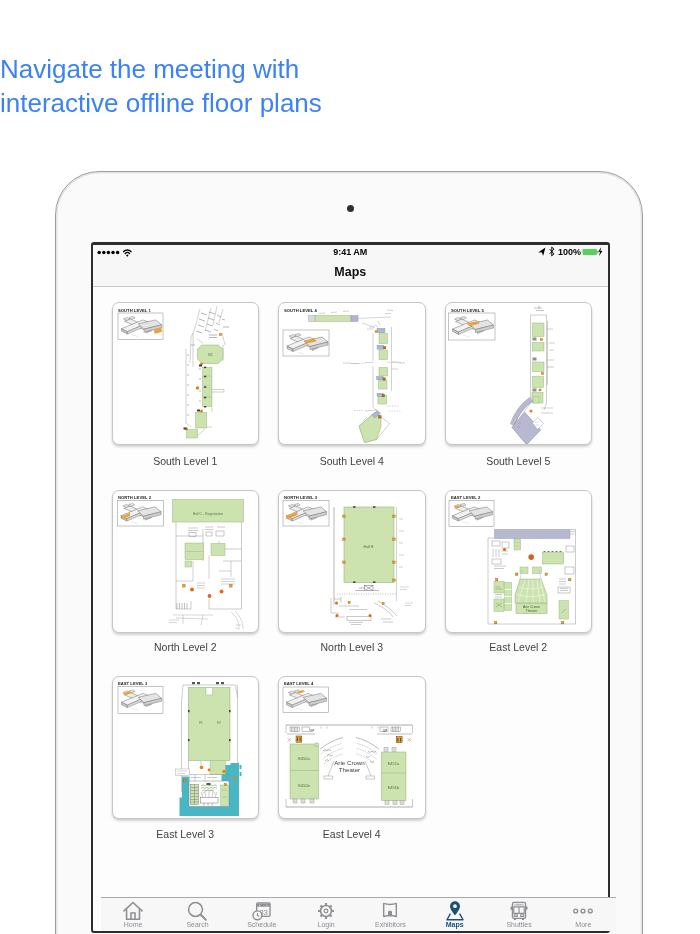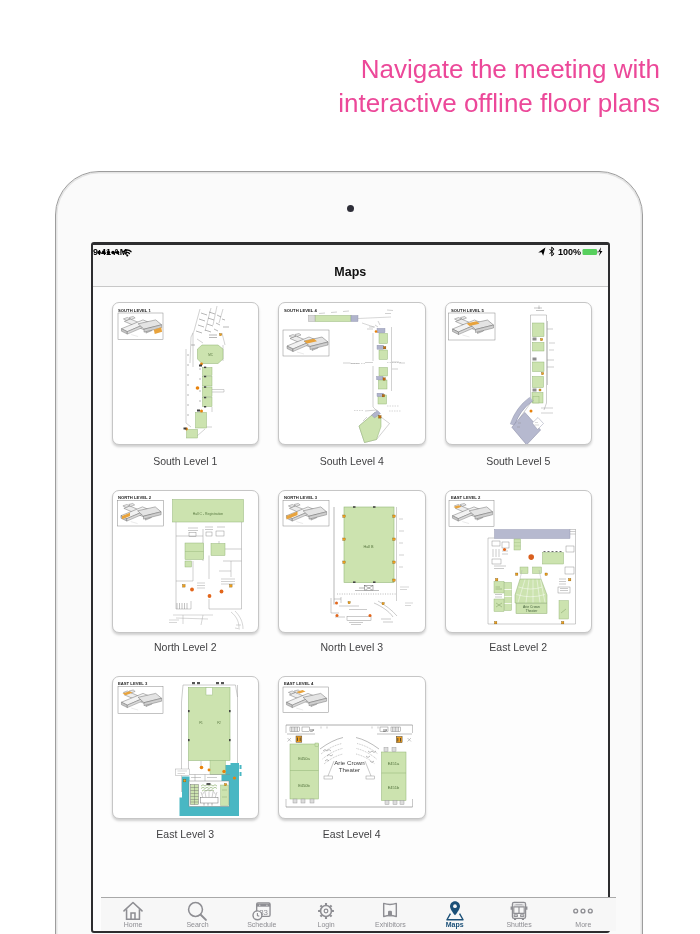--- a/index.html
+++ b/index.html
@@ -7,21 +7,21 @@
   .abs{position:absolute;}
   .card{position:absolute;width:147.5px;height:143px;background:#fff;border:1px solid #c6c6c6;border-radius:7px;box-shadow:0 2px 2.5px rgba(0,0,0,0.18);box-sizing:border-box;}
   .cap{position:absolute;width:147.5px;text-align:center;font-size:10.5px;color:#3f3f41;}
   .tab{flex:1;position:relative;text-align:center;}
   .tab svg{position:absolute;top:0px;left:50%;transform:translateX(-50%);}
   .tab .tl{position:absolute;top:23px;left:0;right:0;font-size:7px;color:#8e8e93;line-height:7px;}
 </style>
 </head>
 <body>
 
-<div class="abs" style="left:0;top:52px;width:660px;text-align:right;font-size:26px;line-height:34px;color:#ec4899;">Navigate the meeting with<br>interactive offline floor plans</div>
+<div class="abs" style="left:0;top:52px;width:660px;text-align:left;font-size:26px;line-height:34px;color:#3b82f6;">Navigate the meeting with<br>interactive offline floor plans</div>
 
 <div class="abs" style="left:55px;top:171px;width:586px;height:900px;border:1.5px solid #9d9d9d;border-radius:44px;background:#fafafa;box-shadow:inset 0 0 0 1.5px #e4e4e4;"></div>
 
 <div class="abs" style="left:347px;top:204.5px;width:7px;height:7px;border-radius:50%;background:#2e2e38;"></div>
 
 <div class="abs" style="left:91px;top:241.5px;width:514.5px;height:686px;border-style:solid;border-color:#2d2d2f;border-width:3px 2.5px 2.5px 2.5px;border-radius:3px;background:#fdfdfd;">
 
   <div class="abs" style="left:0;top:0;width:514.5px;height:41.5px;background:#f7f7f7;border-bottom:1px solid #c8c8c8;">
 
     <svg class="abs" style="left:4px;top:2.2px;" width="40" height="11" viewBox="0 0 40 11">
@@ -30,21 +30,21 @@
       <circle cx="11.4" cy="5.5" r="1.75" fill="#000"></circle>
       <circle cx="16.0" cy="5.5" r="1.75" fill="#000"></circle>
       <circle cx="20.6" cy="5.5" r="1.75" fill="#000"></circle>
       <g stroke="#000" fill="none" stroke-linecap="round">
         <path d="M26.7,4.6 a5.0,5.0 0 0 1 7.2,0" stroke-width="1.5"></path>
         <path d="M28.2,6.4 a3.0,3.0 0 0 1 4.2,0" stroke-width="1.4"></path>
       </g>
       <circle cx="30.3" cy="8.5" r="1.05" fill="#000"></circle>
     </svg>
 
-    <div class="abs" style="left:0;top:1.5px;width:514.5px;font-size:9px;font-weight:bold;color:#000;line-height:12px;">9:41 AM</div>
+    <div class="abs" style="left:0;top:1.5px;width:514.5px;text-align:center;font-size:9px;font-weight:bold;color:#000;line-height:12px;">9:41 AM</div>
 
     <svg class="abs" style="right:4.5px;top:1.5px;" width="66" height="12" viewBox="0 0 66 12">
 
       <path d="M1.2,6.6 L8.4,1.4 L6.2,9.8 L4.6,6.3 Z" fill="#000"></path>
 
       <g stroke="#000" stroke-width="0.95" fill="none">
         <path d="M14.7,1.2 L17,3.1 L12.6,7.9 M14.7,9.8 L17,7.9 L12.6,3.1 M14.8,1 L14.8,10"></path>
       </g>
 
       <text x="21" y="9" font-size="9" font-weight="bold" fill="#000" font-family="Liberation Sans">100%</text>

